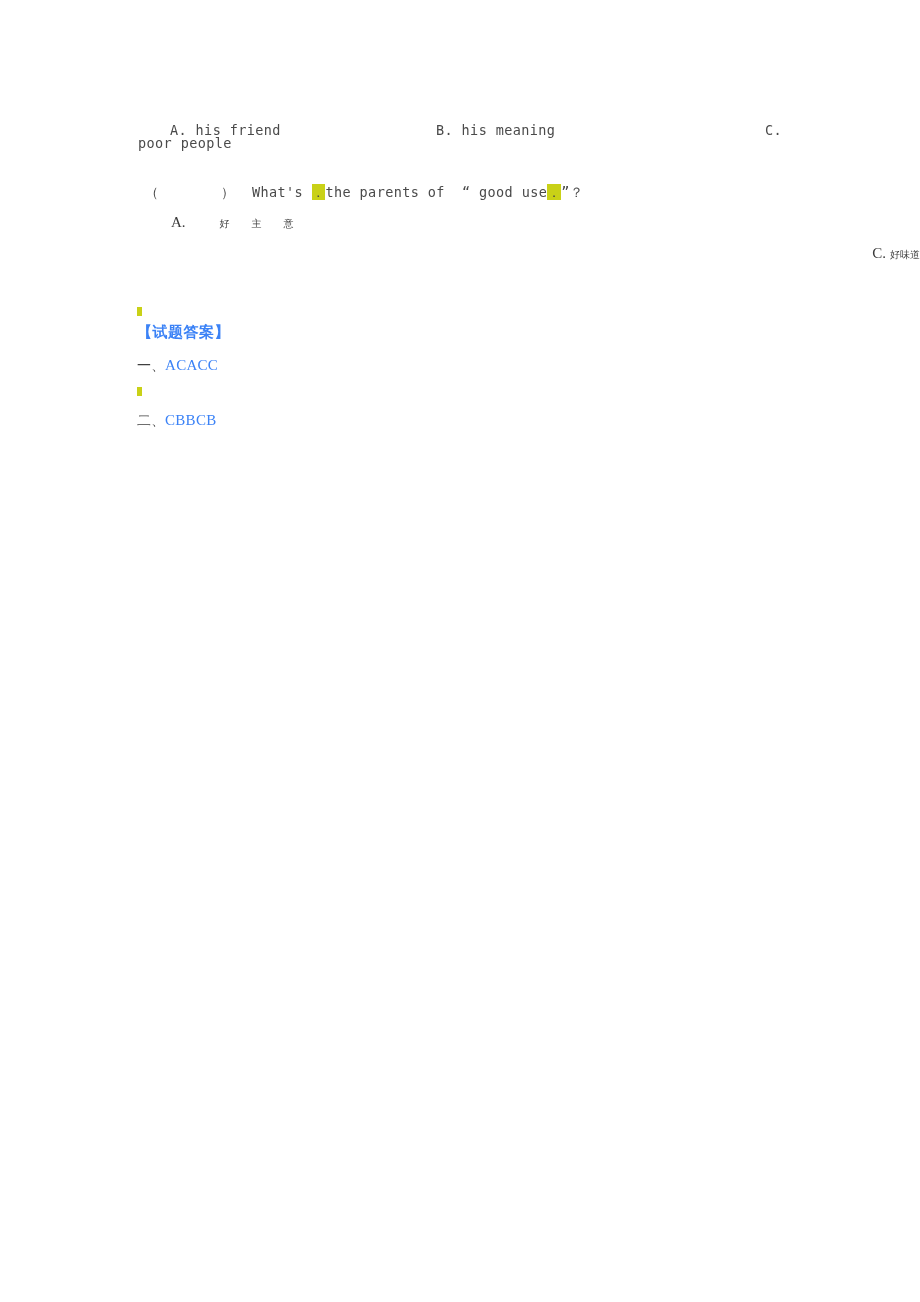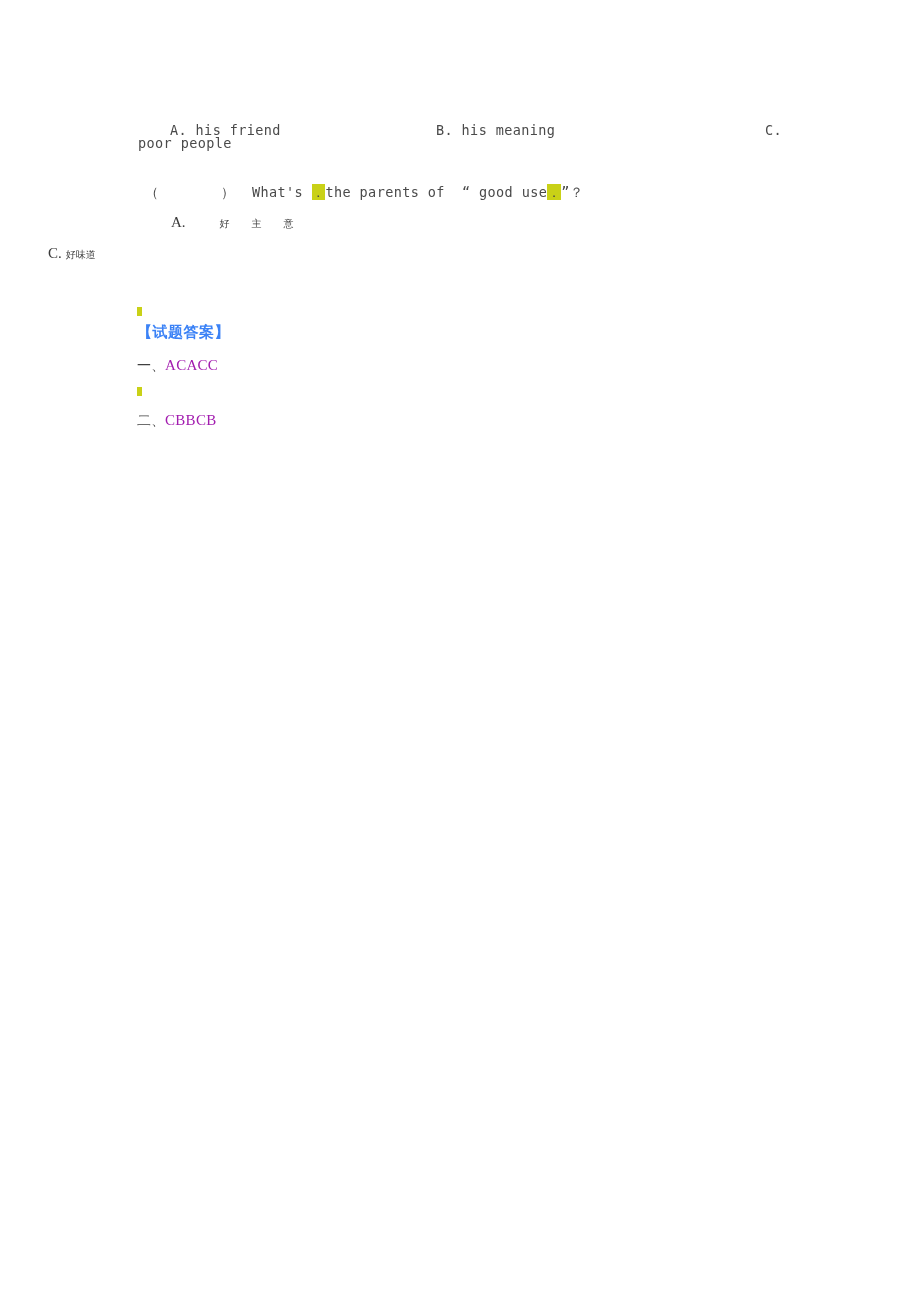--- a/index.html
+++ b/index.html
@@ -92,21 +92,21 @@
     letter-spacing: 25px;
   }
   .gap-lbl { display: inline-block; width: 34px; }
 
   
   #opt-c2 {
     position: absolute;
     left: 0;
     top: 244px;
     width: 920px;
-    text-align: left;
+    text-align: right;
     padding-left: 48px;
     box-sizing: border-box;
   }
 
   
   .hl-mark {
     position: absolute;
     width: 5px;
     height: 9px;
     background: #c9d117;
@@ -143,21 +143,21 @@
     top: 411px;
   }
   .ans-num {
     font-family: "DejaVu Sans", "Liberation Sans", sans-serif;
     font-size: 14px;
     color: #3f3f3f;
   }
   .ans-val {
     font-family: "Liberation Serif", "DejaVu Serif", serif;
     font-size: 15px;
-    color: #a21caf;
+    color: #3b82f6;
     letter-spacing: 0.3px;
   }
 </style>
 </head>
 <body>
 
 <div class="page">
 
   <div id="opts-row-1">
     <div class="line">

